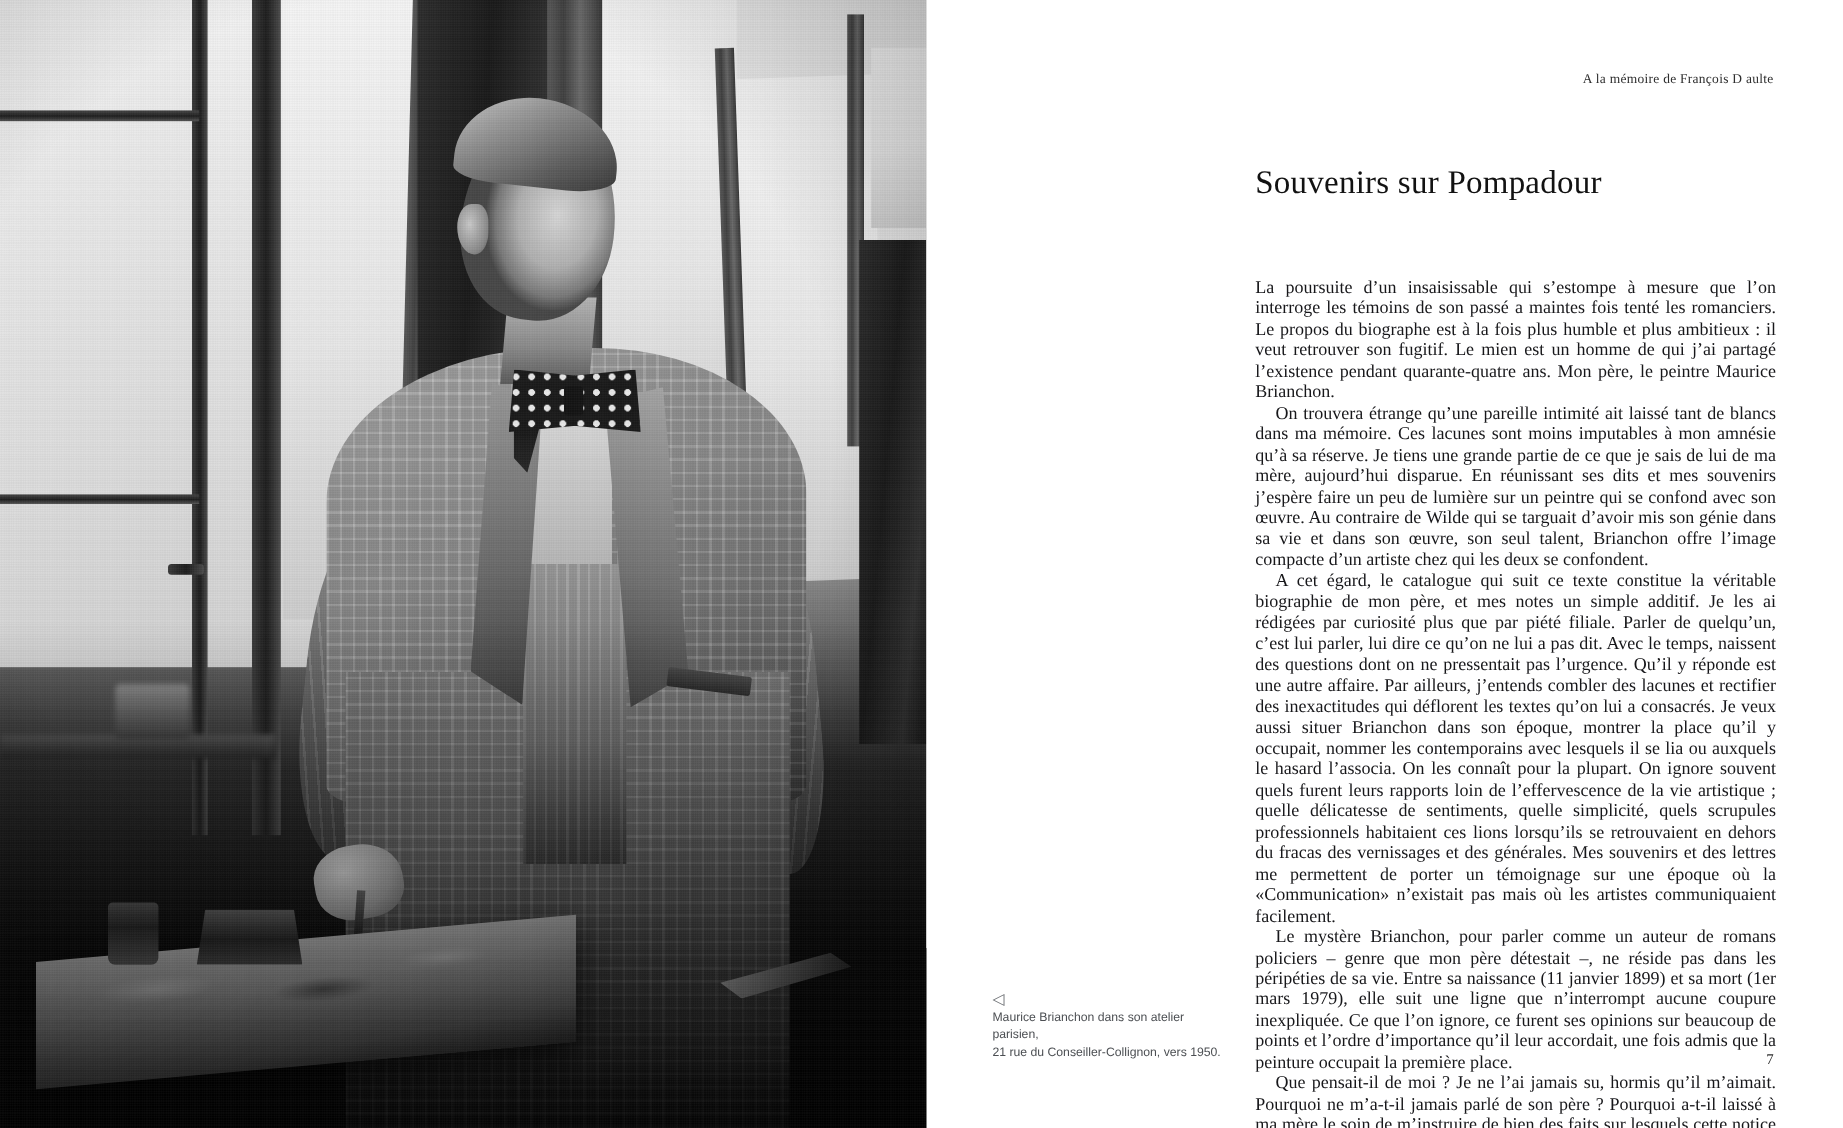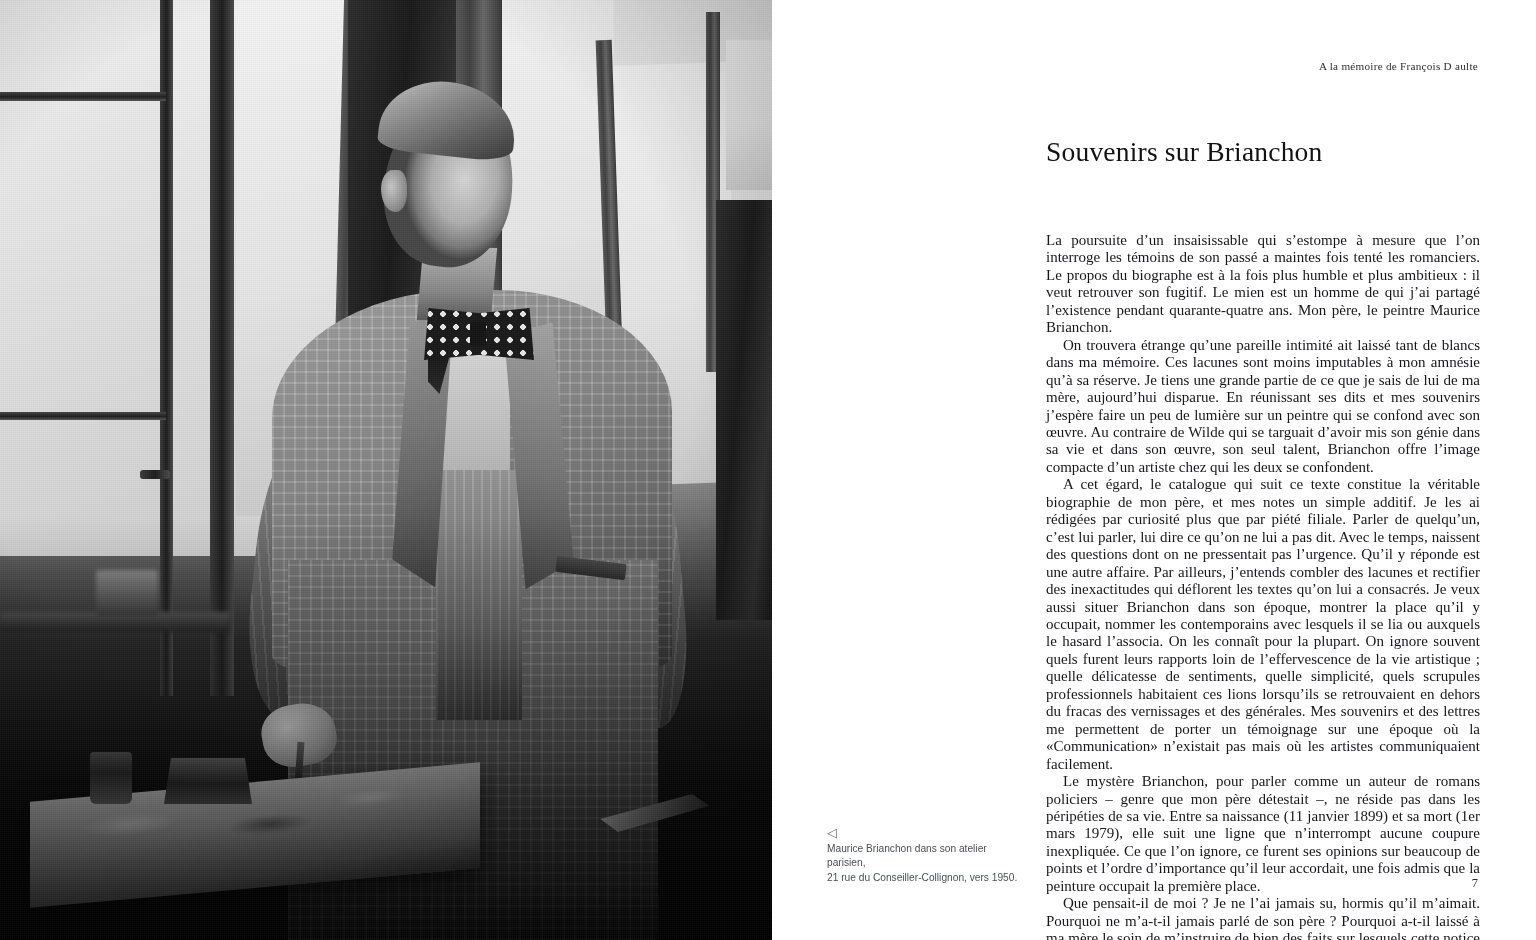--- a/index.html
+++ b/index.html
@@ -394,21 +394,21 @@
   <div id="caption">
     <div id="caption-marker">◁</div>
     <div class="cap-line" id="caption-text">Maurice Brianchon dans son atelier parisien,</div>
     <div style="font-family:'Liberation Sans',sans-serif; font-size:10.2px; line-height:14.4px; color:#4c4f53;">21 rue du Conseiller-Collignon, vers 1950.</div>
   </div>
 
   <div id="right-page">
 
     <div id="running-head">A  la  mémoire de François D aulte</div>
 
-    <h1 id="article-title" style="margin:0; font-weight:normal;">Souvenirs sur Brianchon</h1>
+    <h1 id="article-title" style="margin:0; font-weight:normal;">Souvenirs sur Pompadour</h1>
 
     <div id="body-column">
       <p class="first">La poursuite d’un insaisissable qui s’estompe à mesure que l’on interroge les témoins de son passé a maintes fois tenté les romanciers. Le propos du biographe est à la fois plus humble et plus ambitieux : il veut retrouver son fugitif. Le mien est un homme de qui j’ai partagé l’existence pendant quarante-quatre ans. Mon père, le peintre Maurice Brianchon.</p>
       <p>On trouvera étrange qu’une pareille intimité ait laissé tant de blancs dans ma mémoire. Ces lacunes sont moins imputables à mon amnésie qu’à sa réserve. Je tiens une grande partie de ce que je sais de lui de ma mère, aujourd’hui disparue. En réunissant ses dits et mes souvenirs j’espère faire un peu de lumière sur un peintre qui se confond avec son œuvre. Au contraire de Wilde qui se targuait d’avoir mis son génie dans sa vie et dans son œuvre, son seul talent, Brianchon offre l’image compacte d’un artiste chez qui les deux se confondent.</p>
       <p>A cet égard, le catalogue qui suit ce texte constitue la véritable biographie de mon père, et mes notes un simple additif. Je les ai rédigées par curiosité plus que par piété filiale. Parler de quelqu’un, c’est lui parler, lui dire ce qu’on ne lui a pas dit. Avec le temps, naissent des questions dont on ne pressentait pas l’urgence. Qu’il y réponde est une autre affaire. Par ailleurs, j’entends combler des lacunes et rectifier des inexactitudes qui déflorent les textes qu’on lui a consacrés. Je veux aussi situer Brianchon dans son époque, montrer la place qu’il y occupait, nommer les contemporains avec lesquels il se lia ou auxquels le hasard l’associa. On les connaît pour la plupart. On ignore souvent quels furent leurs rapports loin de l’effervescence de la vie artistique ; quelle délicatesse de sentiments, quelle simplicité, quels scrupules professionnels habitaient ces lions lorsqu’ils se retrouvaient en dehors du fracas des vernissages et des générales. Mes souvenirs et des lettres me permettent de porter un témoignage sur une époque où la «Communication» n’existait pas mais où les artistes communiquaient facilement.</p>
       <p>Le mystère Brianchon, pour parler comme un auteur de romans policiers – genre que mon père détestait –, ne réside pas dans les péripéties de sa vie. Entre sa naissance (11 janvier 1899) et sa mort (1er mars 1979), elle suit une ligne que n’interrompt aucune coupure inexpliquée. Ce que l’on ignore, ce furent ses opinions sur beaucoup de points et l’ordre d’importance qu’il leur accordait, une fois admis que la peinture occupait la première place.</p>
       <p>Que pensait-il de moi ? Je ne l’ai jamais su, hormis qu’il m’aimait. Pourquoi ne m’a-t-il jamais parlé de son père ? Pourquoi a-t-il laissé à ma mère le soin de m’instruire de bien des faits sur lesquels cette notice est fondée ? Autant de questions auxquelles j’espère obscurément que ma quête livrera la réponse. Le meilleur moyen de retrouver un objet perdu est de l’oublier provisoirement. J’oublie donc mes incertitudes et commence mon puzzle en emboîtant les pièces dont je dispose : mon père naquit à Fresnay-sur-Sarthe, de parents parisiens que l’amenuisement de leur fortune avait incités à s’installer en province où la vie était moins chère qu’à Paris.</p>
       <p>On remonte sans hésitation mon ascendance paternelle jusqu’à Louis Julien Brianchon, né en 1760, qui tenait à Sèvres un commerce de limonadier. Il avait épousé la fille du peintre Henri Bulidon, conservateur de la fabrique de céramique anciennement située à Vincennes et transférée à Sèvres à l’instigation de la Pompadour. De leur union naquit quatre fils:</p>
     </div>
 

